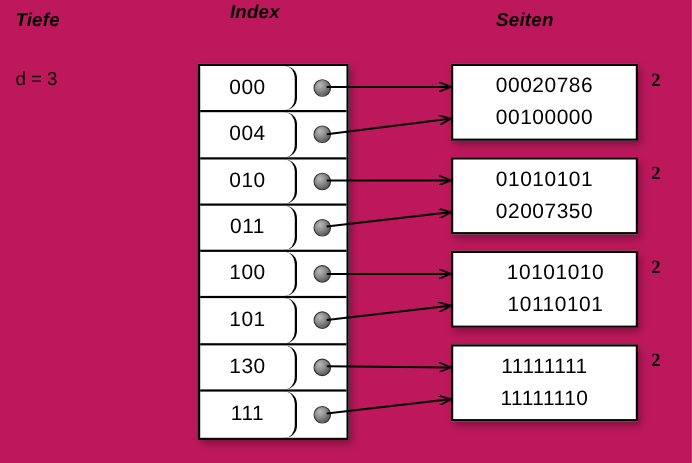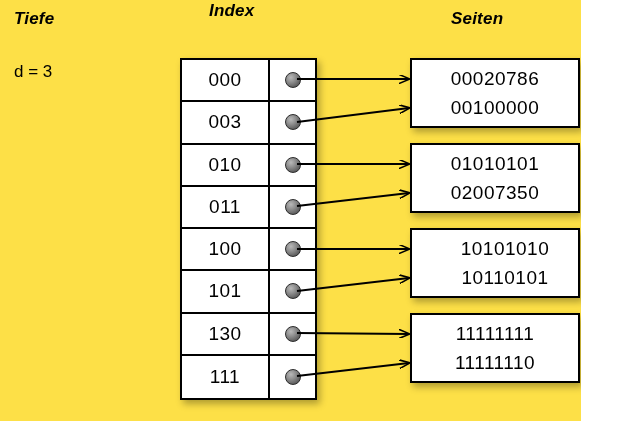--- a/index.html
+++ b/index.html
@@ -2,23 +2,23 @@
 <html><head>
 <meta charset="utf-8">
 <style>
   html, body {
     margin: 0;
     padding: 0;
     background: #ffffff;
   }
   #canvas {
     position: relative;
-    width: 581px;
+    width: 629px;
     height: 421px;
-    background: #fde047;
+    background: #be185d;
     overflow: hidden;
     font-family: "Liberation Sans", sans-serif;
   }
 
   
   .col-header {
     position: absolute;
     font-style: italic;
     font-weight: bold;
     font-size: 17px;
@@ -66,20 +66,21 @@
   .index-key {
     width: 88px;
     box-sizing: border-box;
     border-right: 2.5px solid #000000;
     display: flex;
     align-items: center;
     justify-content: center;
     font-size: 19px;
     color: #000000;
     letter-spacing: 0.5px;
+    border-radius: 11px;
   }
   .index-ptr {
     flex: 1;
     display: flex;
     align-items: center;
     justify-content: center;
   }
   .ptr-dot {
     width: 16px;
     height: 16px;
@@ -141,21 +142,21 @@
   <div id="depth-label">d = 3</div>
 
   <div id="index-table">
     <div class="index-row">
       <div class="index-key">000</div>
       <div class="index-ptr">
           <span class="ptr-dot"></span>
         </div>
     </div>
     <div class="index-row">
-      <div class="index-key">003</div>
+      <div class="index-key">004</div>
       <div class="index-ptr">
           <span class="ptr-dot"></span>
         </div>
     </div>
     <div class="index-row">
       <div class="index-key">010</div>
       <div class="index-ptr">
           <span class="ptr-dot"></span>
         </div>
     </div>

